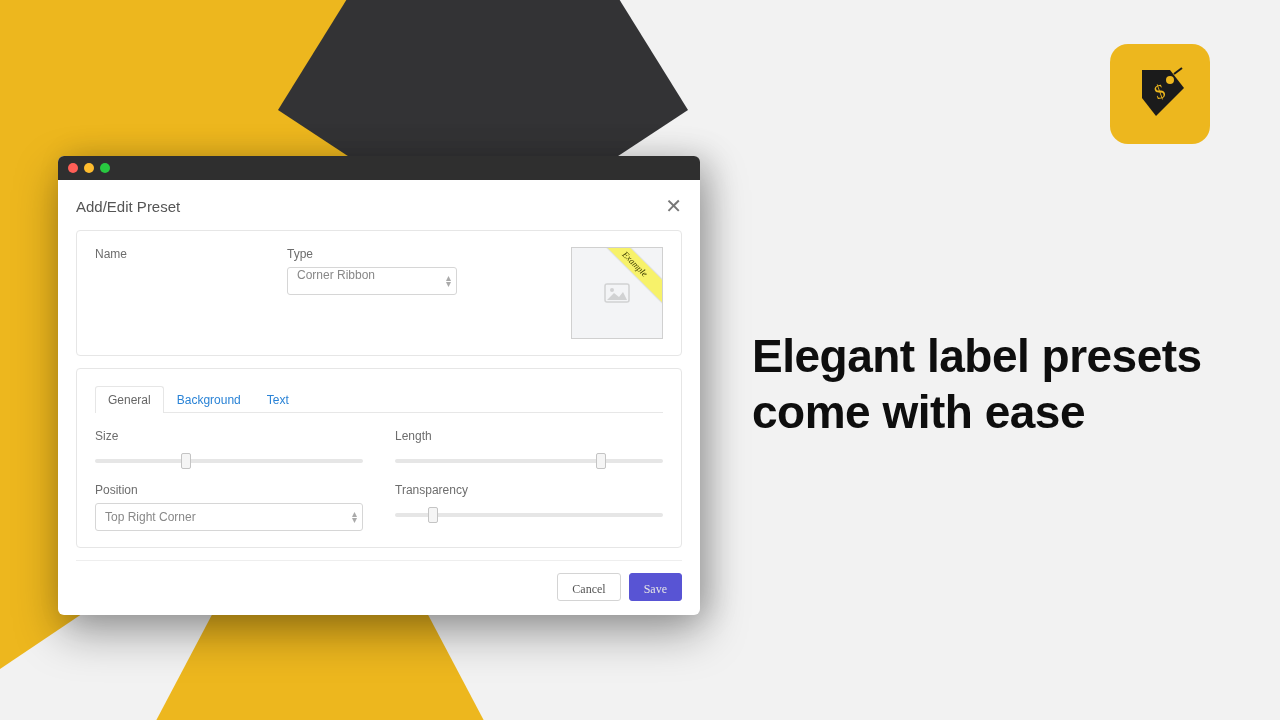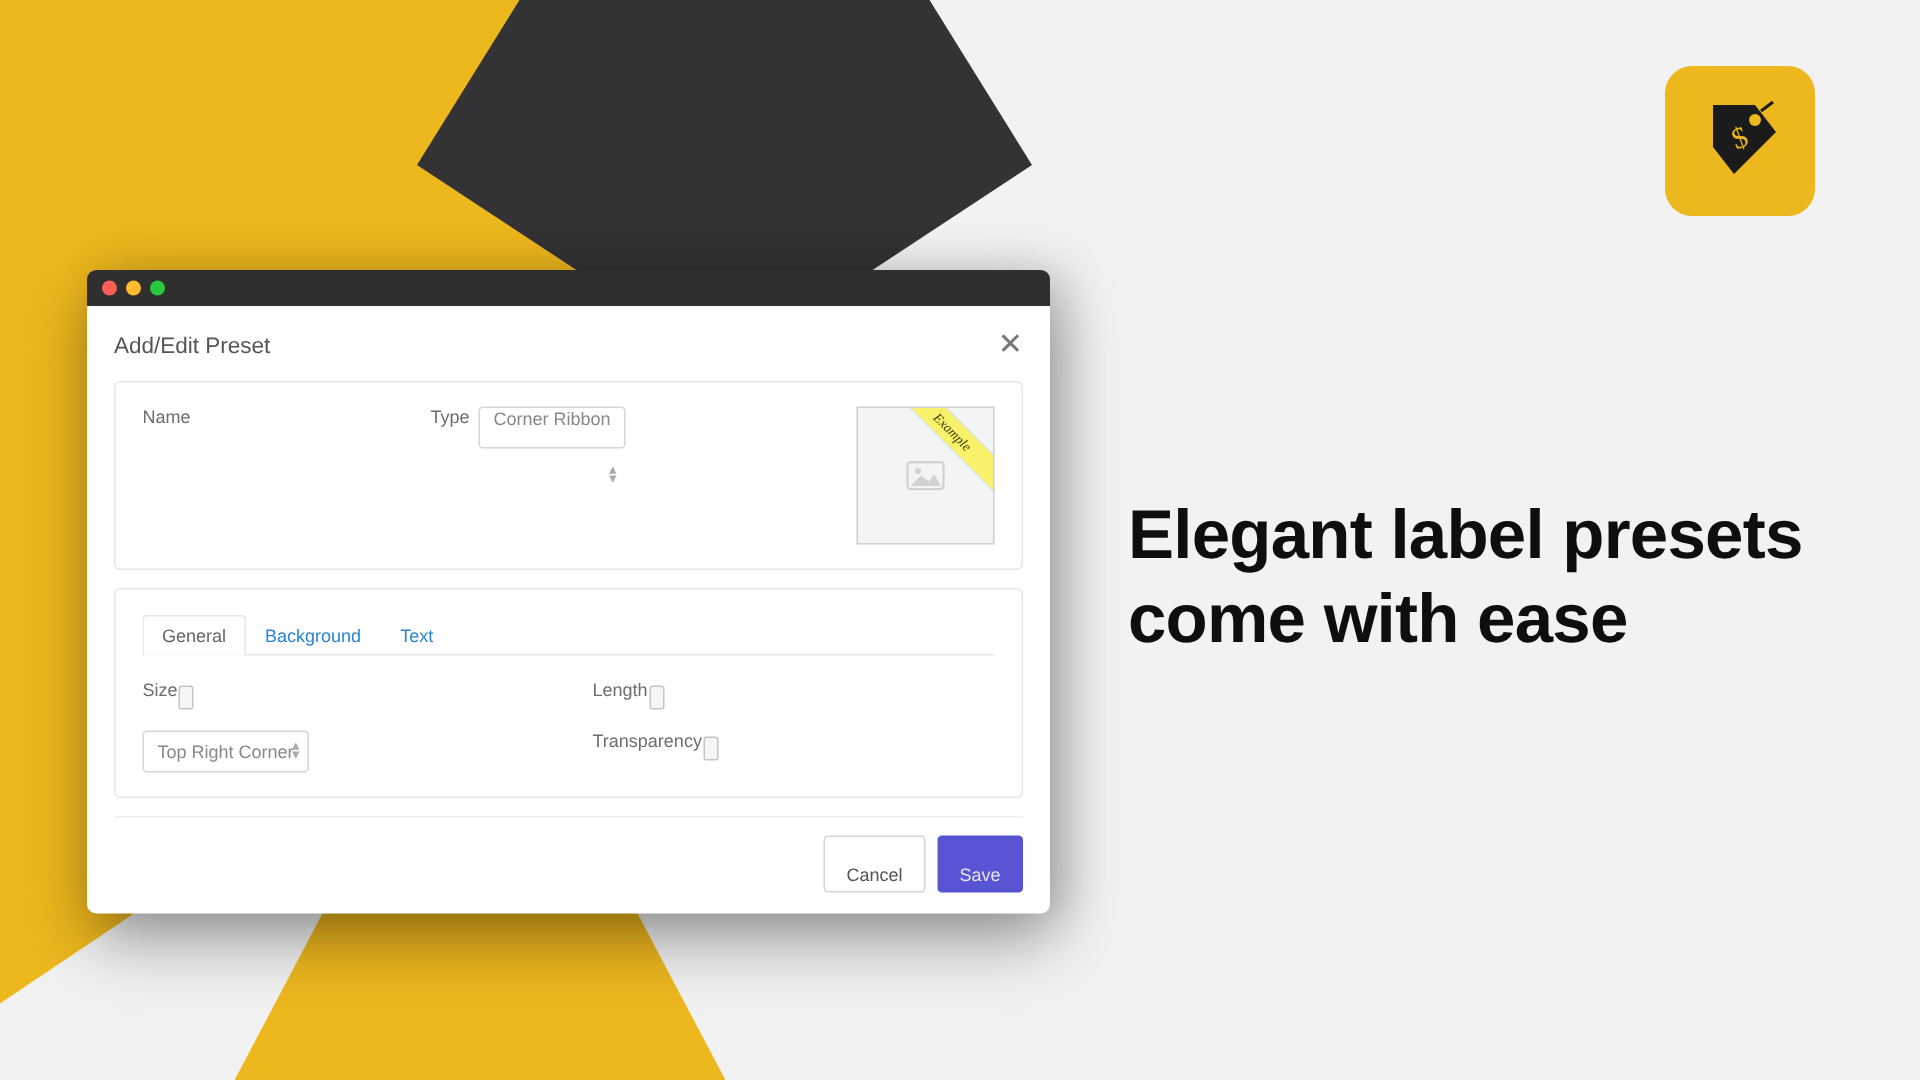--- a/index.html
+++ b/index.html
@@ -46,21 +46,21 @@
       font-size:46px;
       font-weight:800;
       color:#0e0e0e;
       line-height:1.22;
       letter-spacing:-.5px;
       z-index:2;
       margin-left:32px;
     }
     .window{
       position:absolute;
-      left:58px;top:180px;
+      left:58px;top:156px;
       width:642px;
       background:#fff;
       border-radius:6px;
       box-shadow:2px 18px 45px rgba(0,0,0,.35),10px 0 30px rgba(0,0,0,.15);
       z-index:3;
     }
     .titlebar{
       height:24px;
       background:#2f2f2f;
       border-radius:6px 6px 0 0;
@@ -71,21 +71,21 @@
     .t-red{background:#ff5f57}.t-yel{background:#febc2e}.t-grn{background:#28c840}
     .modal{padding:16px 18px 14px}
     .modal-head{display:flex;justify-content:space-between;align-items:center;margin-bottom:14px}
     .modal-title{font-size:15px;color:#555}
     .close-x{font-size:20px;color:#777;cursor:pointer;line-height:1}
     .panel{
       border:1px solid #e6e6e6;border-radius:4px;
       padding:16px 18px;margin-bottom:12px;
     }
     .row1{display:flex;gap:22px}
-    .field{display:flex;flex-direction:row;gap:6px}
+    .field{display:flex;flex-direction:column;gap:6px}
     .lbl{font-size:12px;color:#6d6d6d}
     .input,.select{
       height:28px;border:1px solid #d6d6d6;border-radius:3px;
       padding:0 9px;font-size:12px;color:#444;background:#fff;
     }
     .select{color:#888;position:relative}
     .select-wrap{position:relative}
     .select-caret{
       position:absolute;right:6px;top:50%;transform:translateY(-50%);
       font-size:10px;color:#aaa;line-height:.6;
@@ -124,22 +124,22 @@
     .thumb{
       position:absolute;top:2px;width:10px;height:16px;
       background:#f5f5f5;border:1px solid #c4c4c4;border-radius:2px;
     }
     .select-full{width:100%}
     .footer{
       display:flex;justify-content:flex-end;gap:8px;
       border-top:1px solid #eee;padding-top:12px;
     }
     .btn{
-      height:28px;padding:18px 14px;border-radius:3px;font-size:12px;cursor:pointer;
-      border:1px solid #d4d4d4;background:#fff;color:#555;
+      height:28px;padding:8px 14px;border-radius:3px;font-size:12px;cursor:pointer;
+      border:1px solid #d4d4d4;background:#fff;color:#555;font-family:Liberation Serif, serif;
     }
     .btn.primary{background:#5854d4;border-color:#5854d4;color:#e5e5e5}
   </style>
 </head>
 <body>
 
 <div class="bg-yellow-tri"></div>
 <div class="bg-yellow-tri bottom"></div>
 <div class="bg-dark-penta"></div>
 
@@ -207,20 +207,21 @@
           </div>
         </div>
         <div class="field">
           <span class="lbl">Length</span>
           <div class="slider">
             <div class="track"></div>
               <div class="thumb" id="thumb-length" style="left: calc(77% - 5px);"></div>
           </div>
         </div>
         <div class="field">
+          <span class="lbl">Position</span>
           <div class="select-wrap">
             <div class="select select-full" style="display:flex;align-items:center">
               <span>Top Right Corner</span>
             </div>
             <span class="select-caret">▴<br>▾</span>
           </div>
         </div>
         <div class="field">
           <span class="lbl">Transparency</span>
           <div class="slider">

